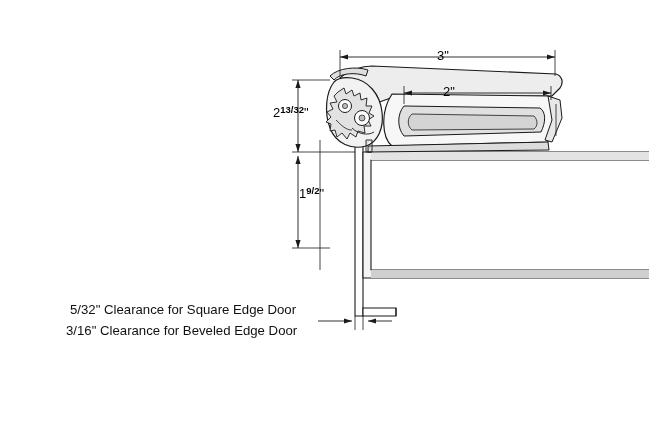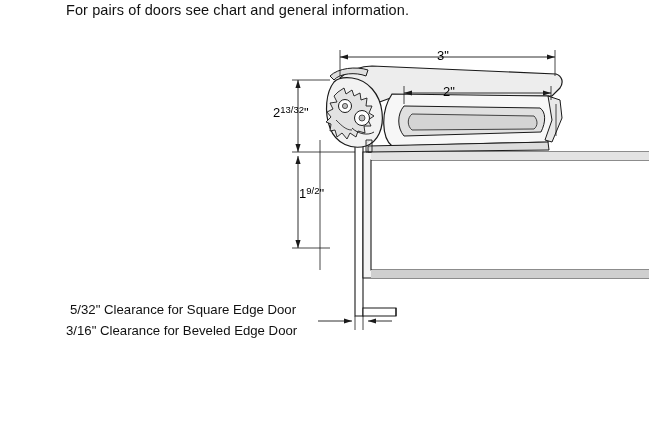--- a/index.html
+++ b/index.html
@@ -38,20 +38,21 @@
   }
   .dim-label {
     position: absolute;
     font-size: 13px;
     white-space: nowrap;
     color: #000000;
   }
   .dim-label .frac {
     font-size: 9.5px;
     vertical-align: 0.38em;
+    font-weight: bold;
   }
   .dim-label .frac .den {
     vertical-align: 0em;
   }
   .clearance {
     position: absolute;
     font-size: 13.2px;
     white-space: nowrap;
     color: #111111;
   }
@@ -60,21 +61,20 @@
   #lbl-tall  { left: 273px; top: 104px; }
   #lbl-mid   { left: 299px; top: 185px; }
   #lbl-c1    { left: 70px;  top: 302px; }
   #lbl-c2    { left: 66px;  top: 323px; }
 </style>
 </head>
 <body>
 
 <div id="stage">
 
-  <div class="head-note">For pairs of doors see chart and general information.</div>
 
   <svg class="diagram" viewBox="0 0 649 426">
     <defs>
       <marker id="arrL" markerWidth="10" markerHeight="8" refX="9" refY="4" orient="auto">
         <path d="M9,4 L0,1.1 L0,6.9 Z" fill="#1a1a1a"></path>
       </marker>
       <marker id="arrR" markerWidth="10" markerHeight="8" refX="1" refY="4" orient="auto">
         <path d="M1,4 L10,1.1 L10,6.9 Z" fill="#1a1a1a"></path>
       </marker>
       <pattern id="hatch" width="5" height="5" patternUnits="userSpaceOnUse" patternTransform="rotate(45)">

